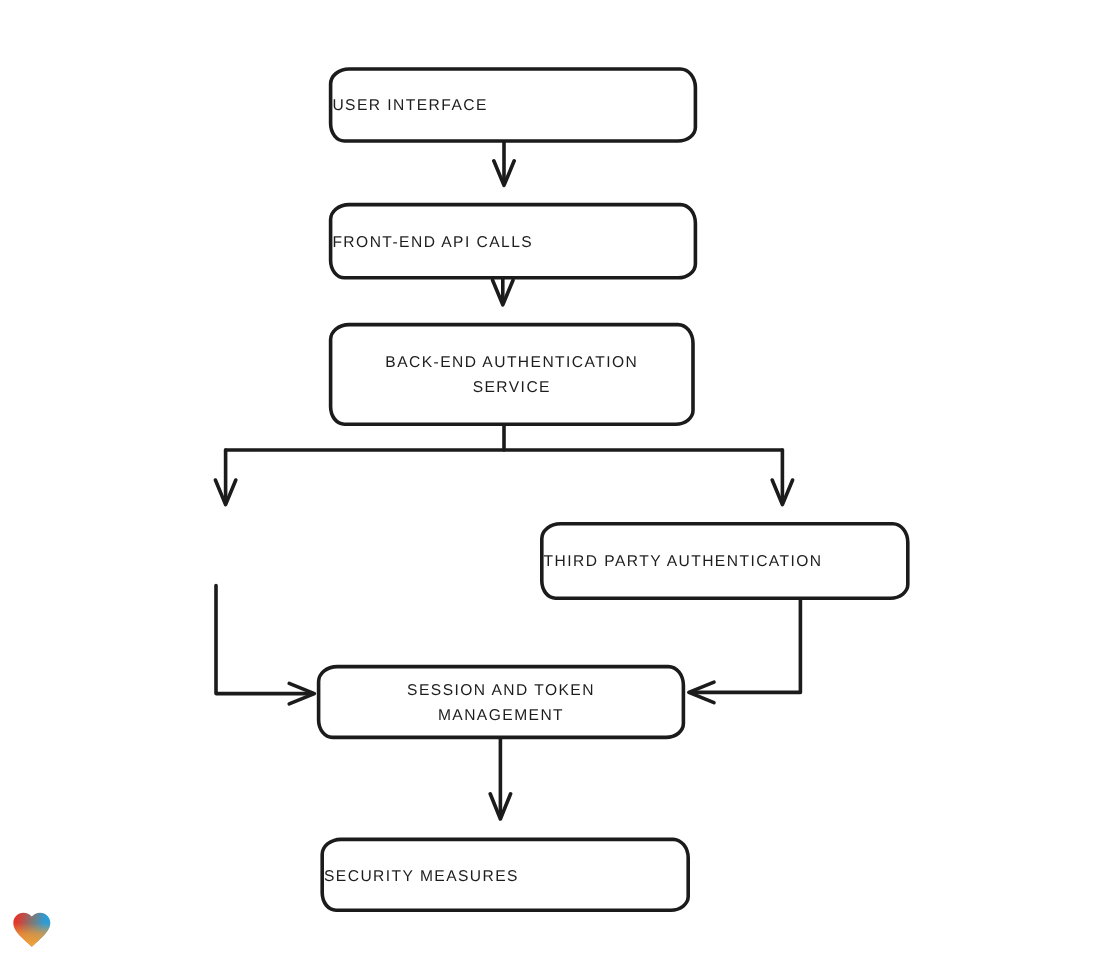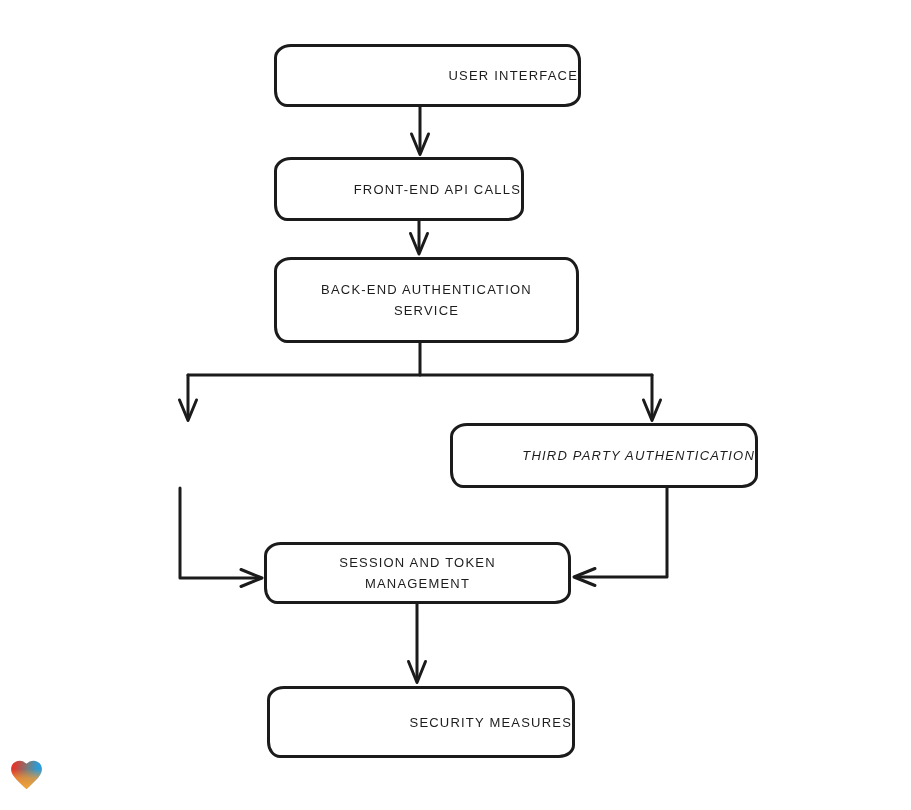--- a/index.html
+++ b/index.html
@@ -20,31 +20,32 @@
     stroke: #1b1b1b;
     stroke-width: 3;
     fill: none;
     stroke-linecap: round;
     stroke-linejoin: round;
   }
   .node {
     position: absolute;
     display: flex;
     align-items: center;
-    justify-content: flex-end;
+    justify-content: flex-start;
     text-align: center;
     box-sizing: border-box;
     background: #ffffff;
     border: 3px solid #1b1b1b;
     border-radius: 17px 14px 16px 13px / 14px 17px 13px 16px;
     color: #1d1d1d;
     font-size: 13px;
     letter-spacing: 1.2px;
     line-height: 21px;
     text-transform: uppercase;
+    margin-top: 12px;
   }
   .watermark {
     position: absolute;
     left: 8px;
     top: 756px;
     width: 37px;
     height: 37px;
   }
 </style>
 </head>
@@ -80,38 +81,38 @@
     <g>
       <path d="M417 603 L417 679"></path>
       <path d="M408.5 661.5 L417 682.5 L425.5 661.5"></path>
     </g>
   </svg>
 
   <div class="node" style="left:274px; top:44px; width:307px; height:63px;">
     <span>USER INTERFACE</span>
   </div>
 
-  <div class="node" style="left:274px; top:157px; width:250px; height:64px;">
+  <div class="node" style="left:274px; top:157px; width:307px; height:64px;">
     <span>FRONT-END API CALLS</span>
   </div>
 
   <div class="node" style="left:274px; top:257px; width:305px; height:86px; padding:0 44px;">
     <span>BACK-END AUTHENTICATION SERVICE</span>
   </div>
 
 
-  <div class="node" style="left:450px; top:423px; width:308px; height:65px;font-style:italic;">
+  <div class="node" style="left:450px; top:423px; width:308px; height:65px;">
     <span>THIRD PARTY AUTHENTICATION</span>
   </div>
 
   <div class="node" style="left:264px; top:542px; width:307px; height:62px; padding:0 56px;">
     <span>SESSION AND TOKEN MANAGEMENT</span>
   </div>
 
-  <div class="node" style="left:267px; top:686px; width:308px; height:72px;">
+  <div class="node" style="left:267px; top:686px; width:308px; height:62px;">
     <span>SECURITY MEASURES</span>
   </div>
 
   <svg class="watermark" viewBox="0 0 24 24" xmlns="http://www.w3.org/2000/svg">
     <defs>
       <linearGradient id="heart-g1" x1="0" y1="0" x2="1" y2="0.15">
         <stop offset="0.12" stop-color="#e2362c"></stop>
         <stop offset="0.55" stop-color="#7a7a7a"></stop>
         <stop offset="0.88" stop-color="#2b9cd8"></stop>
       </linearGradient>

